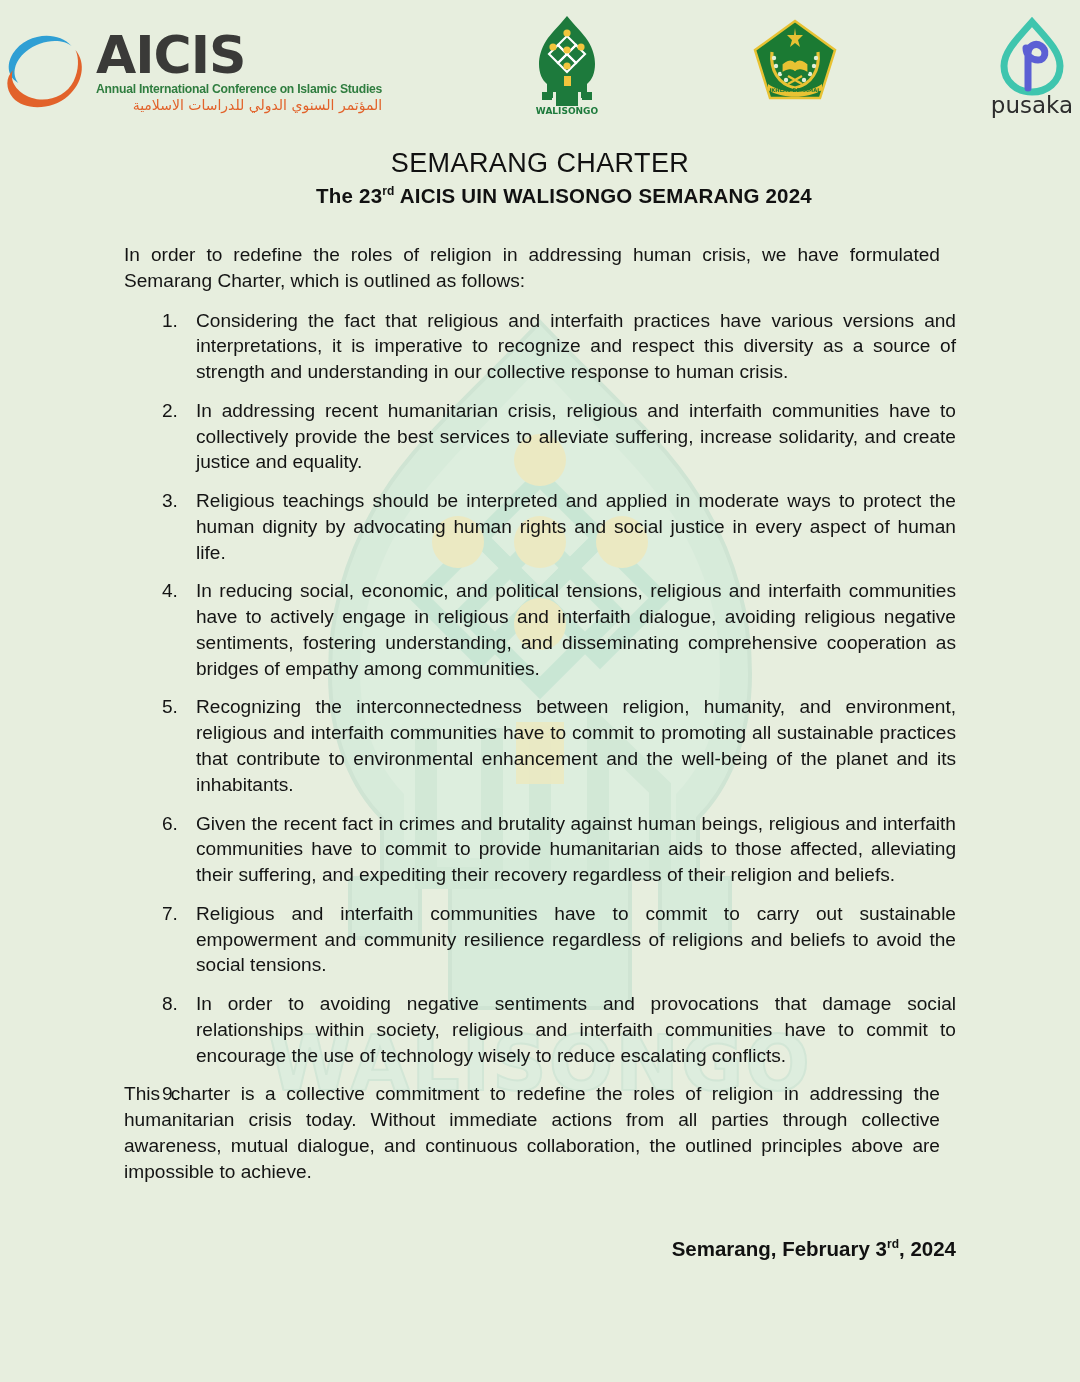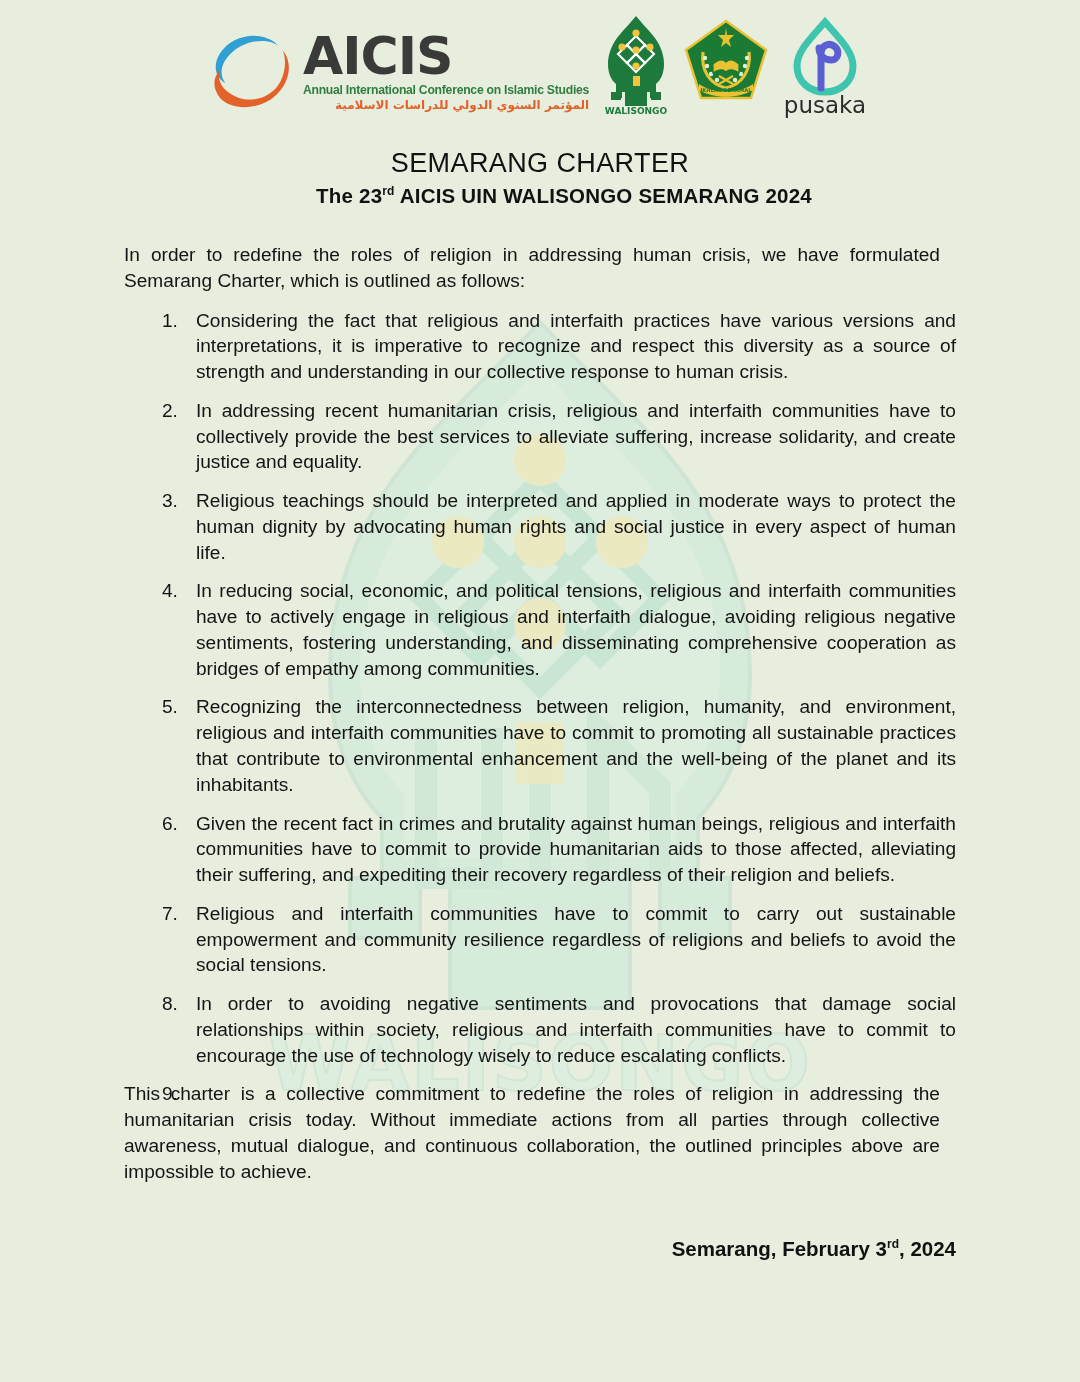--- a/index.html
+++ b/index.html
@@ -36,21 +36,21 @@
     opacity: 0.33;
   }
   .watermark svg { width: 100%; height: 100%; display: block; }
 
   
   .logo-bar {
     position: relative;
     z-index: 3;
     display: flex;
     align-items: flex-end;
-    justify-content: center;
+    justify-content: space-between;
     gap: 8px;
     padding-top: 16px;
     height: 118px;
     box-sizing: border-box;
   }
   .logo-aicis {
     display: flex;
     align-items: center;
     gap: 4px;
   }
@@ -68,22 +68,22 @@
     font-family: "Liberation Sans", sans-serif;
     font-weight: bold;
     font-size: 12.2px;
     color: #2f7d3f;
     letter-spacing: -0.25px;
     margin-top: 3px;
     white-space: nowrap;
   }
   .aicis-ar {
     font-family: "DejaVu Sans", sans-serif;
-    font-weight: bold;
-    font-size: 12px;
+    font-weight: normal;
+    font-size: 14px;
     color: #e2622a;
     letter-spacing: 0px;
     margin-top: 2px;
     direction: rtl;
     white-space: nowrap;
   }
   .logo-walisongo { width: 78px; height: 104px; flex: none; }
   .logo-kemenag { width: 86px; height: 96px; flex: none; margin-bottom: 4px; }
   .logo-pusaka { width: 96px; height: 104px; flex: none; }
 

